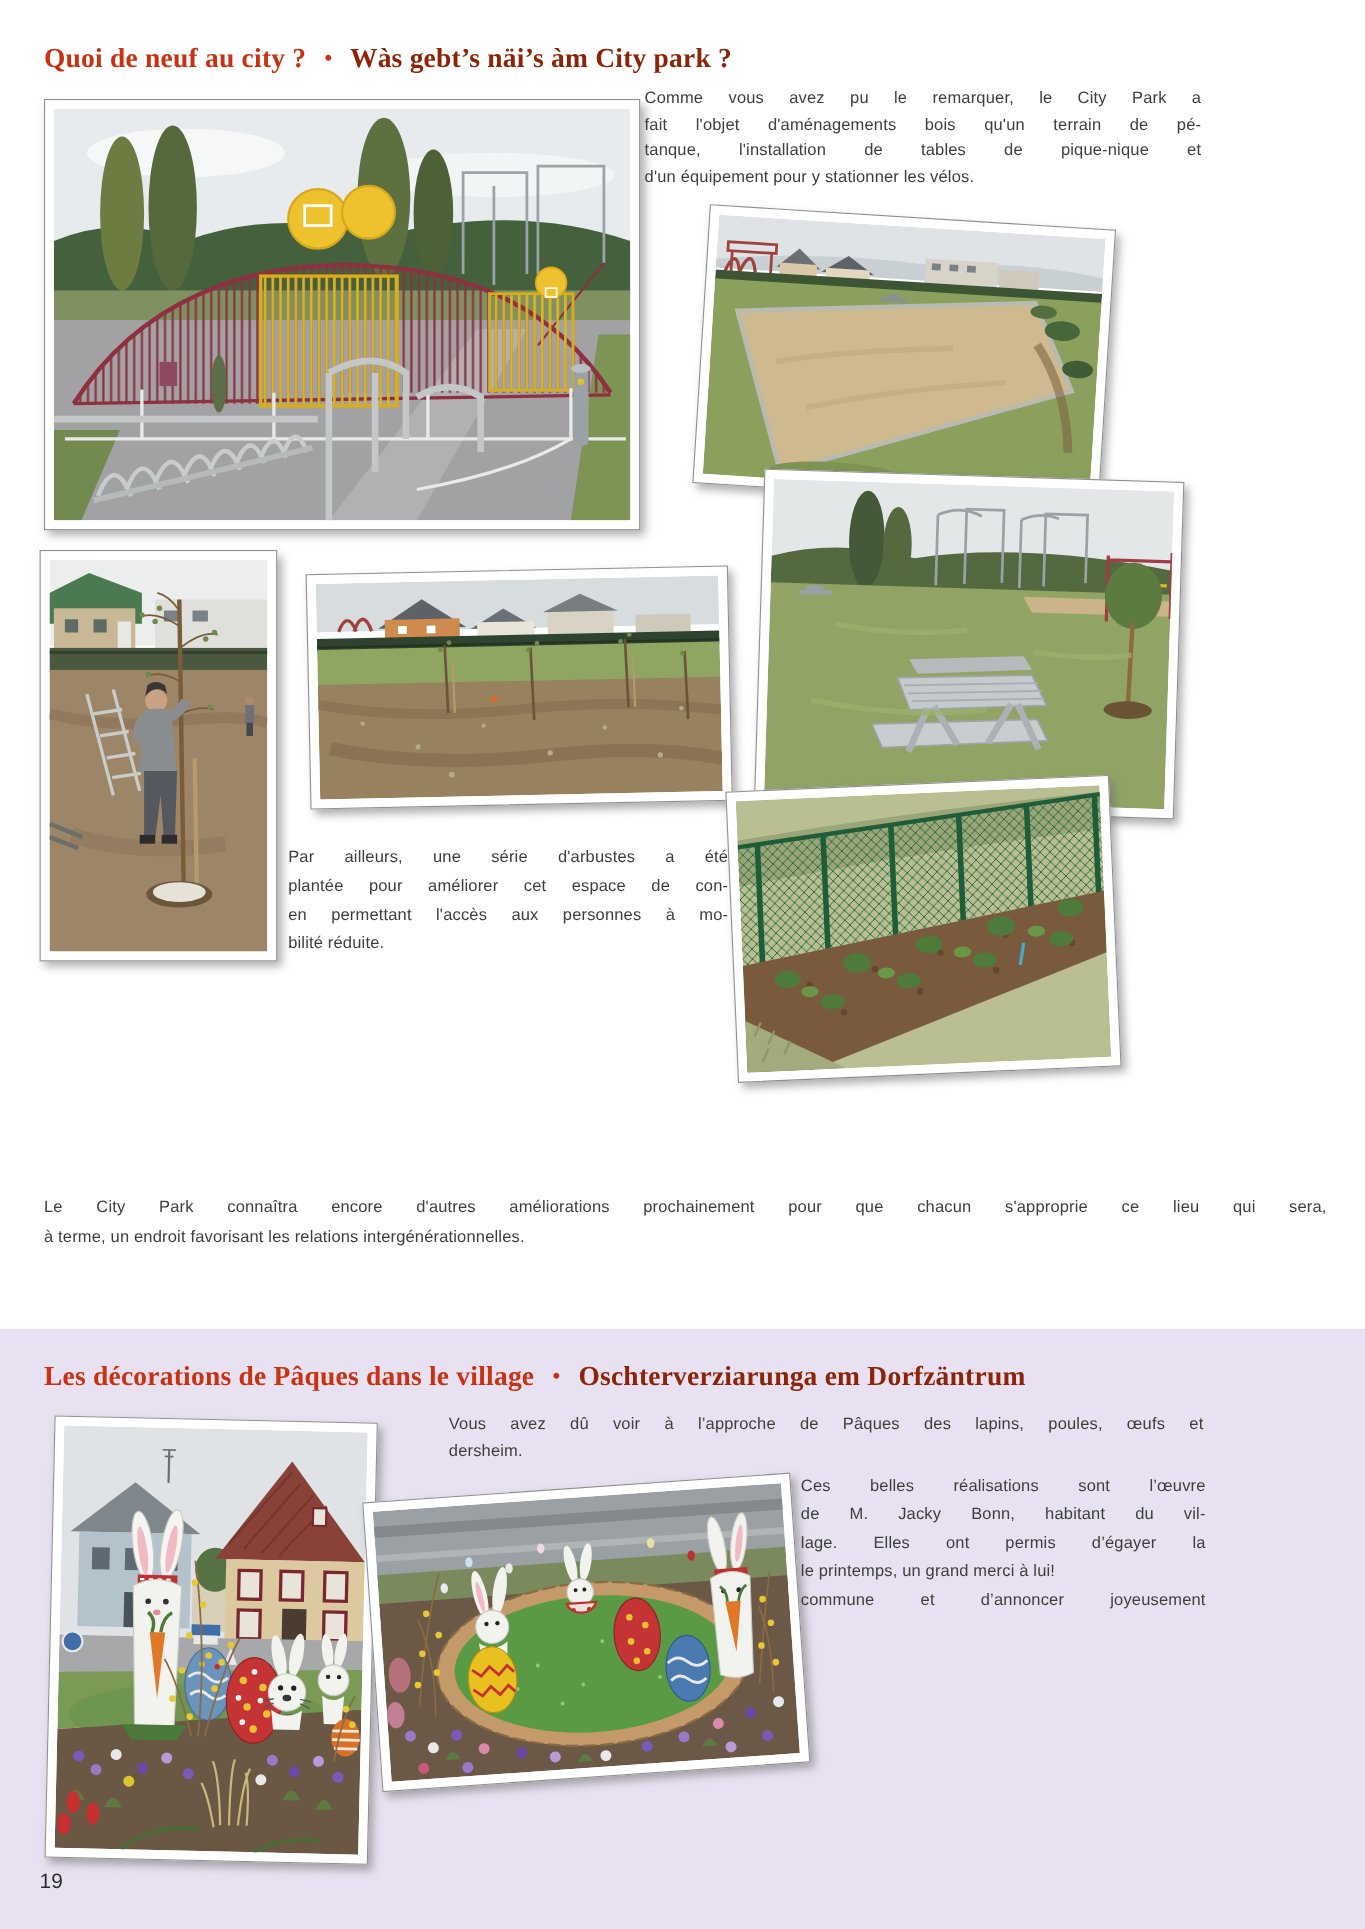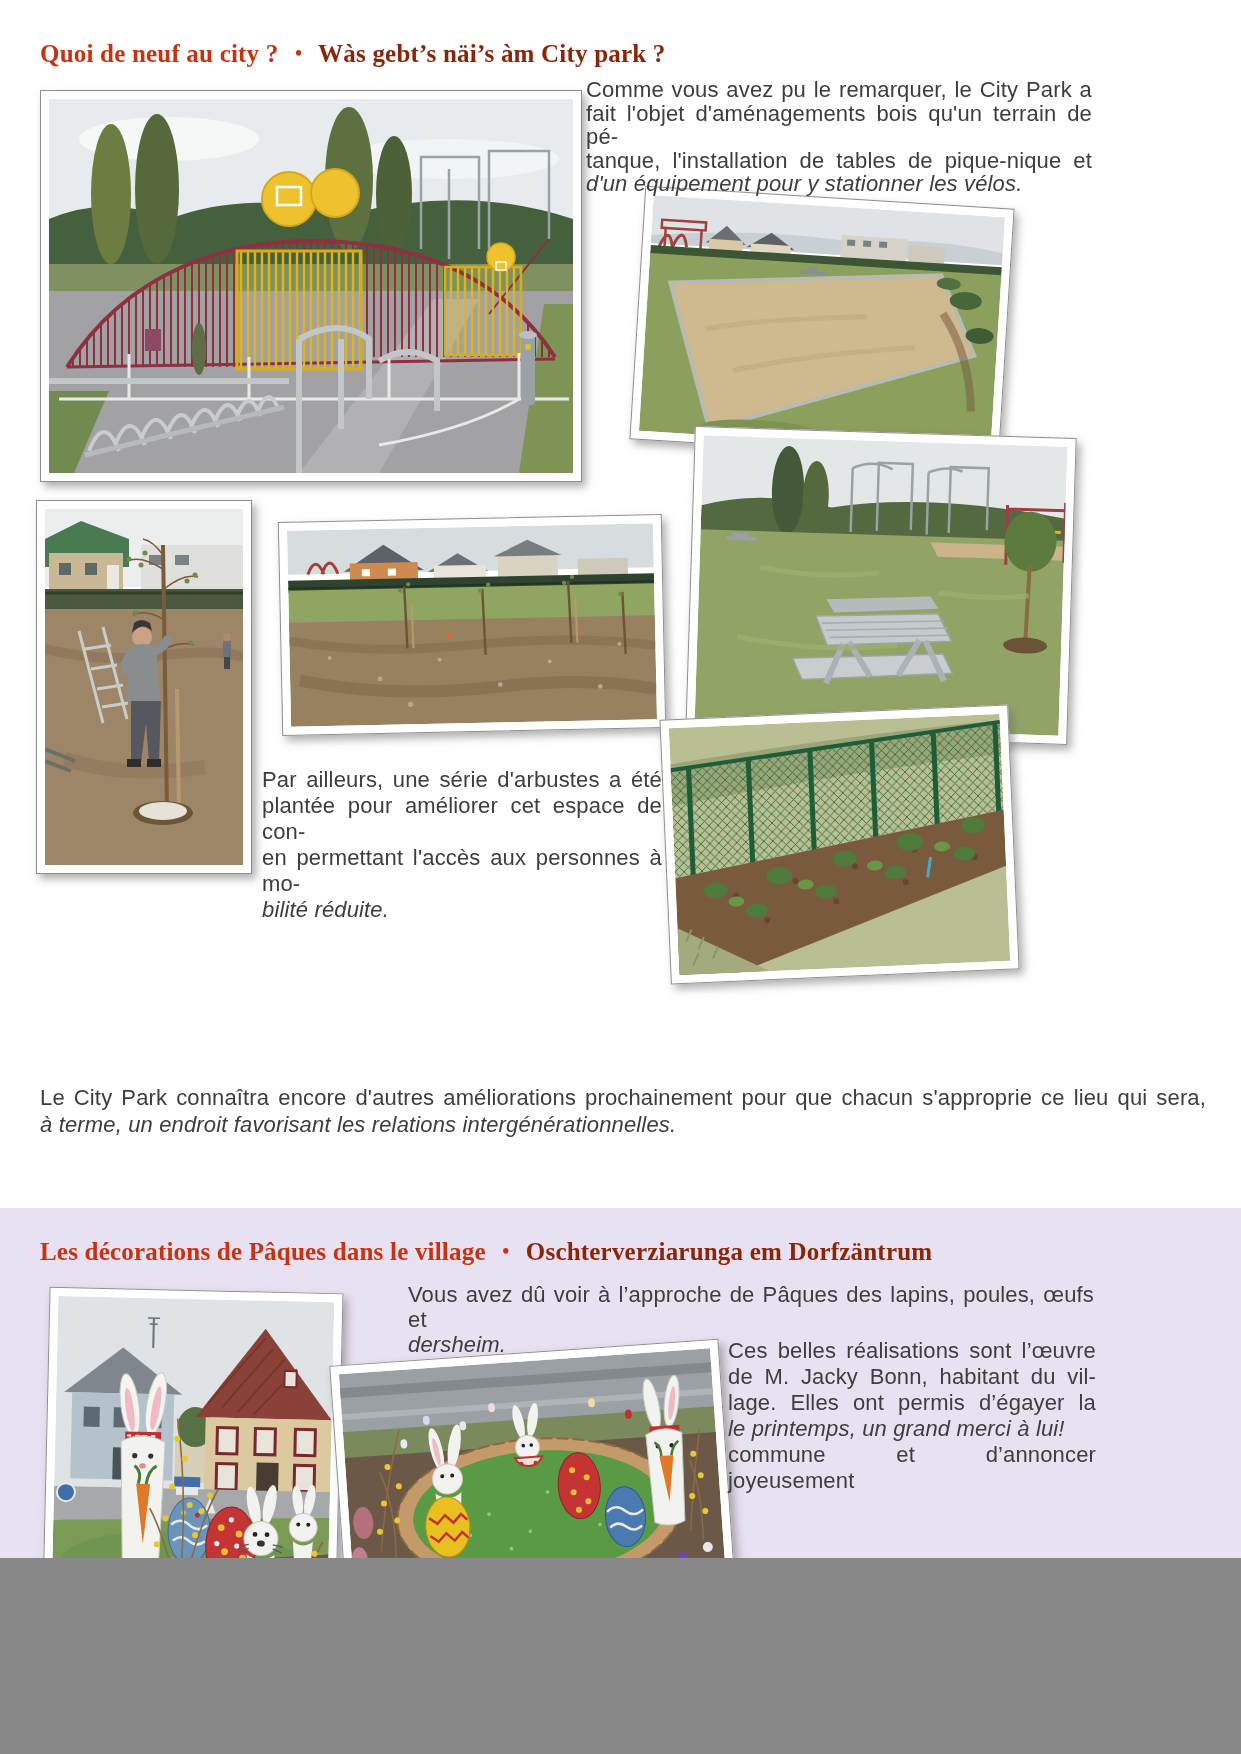--- a/index.html
+++ b/index.html
@@ -1,28 +1,28 @@
 <!DOCTYPE html>
 <html><head>
 <meta charset="utf-8">
 <style>
   html,body{margin:0;padding:0;background:#888;}
-  .page{position:relative;width:1241px;height:1558px;background:#ffffff;overflow:hidden;
+  .page{position:relative;width:1241px;height:1754px;background:#ffffff;overflow:hidden;
         font-family:"Liberation Sans",sans-serif;color:#3d3d3d;}
   .sec2-bg{position:absolute;left:0;top:1208px;width:1241px;height:546px;background:#e8e1f1;z-index:0;}
   h1.bar{position:absolute;margin:0;font-family:"Liberation Serif",serif;font-weight:bold;
          font-size:25px;letter-spacing:.2px;white-space:nowrap;z-index:3;}
   h1 .t-fr{color:#c93110;}
   h1 .t-sep{color:#c93110;font-size:20px;margin:0 10px;vertical-align:2px;}
   h1 .t-als{color:#8c2508;}
   .title1{left:40px;top:40px;}
   .title2{left:40px;top:1238px;}
-  .para{position:absolute;font-size:22px;letter-spacing:.15px;z-index:3;}
+  .para{position:absolute;font-size:15px;letter-spacing:.15px;z-index:3;}
   .para .ln{text-align:justify;text-align-last:justify;}
-  .para .ln-last{text-align-last:left;font-style:italic;}
+  .para .ln-last{text-align-last:left;}
   .p-intro{left:586px;top:78px;width:506px;line-height:23.5px;}
   .p-shrubs{left:262px;top:767px;width:400px;line-height:26px;}
   .p-closing{left:40px;top:1084px;width:1166px;line-height:27px;}
   .p-easter{left:408px;top:1282px;width:686px;line-height:25px;}
   .p-credit{left:728px;top:1338px;width:368px;line-height:26px;}
   figure.photo{position:absolute;margin:0;background:#fff;padding:8px;border:1px solid #8f8f8f;
                box-shadow:4px 5px 8px rgba(110,110,110,.55);z-index:2;}
   figure.photo svg{display:block;}
   .ph-a{left:40px;top:90px;}
   .ph-b{left:637px;top:197px;transform:rotate(3.6deg);z-index:3;}

